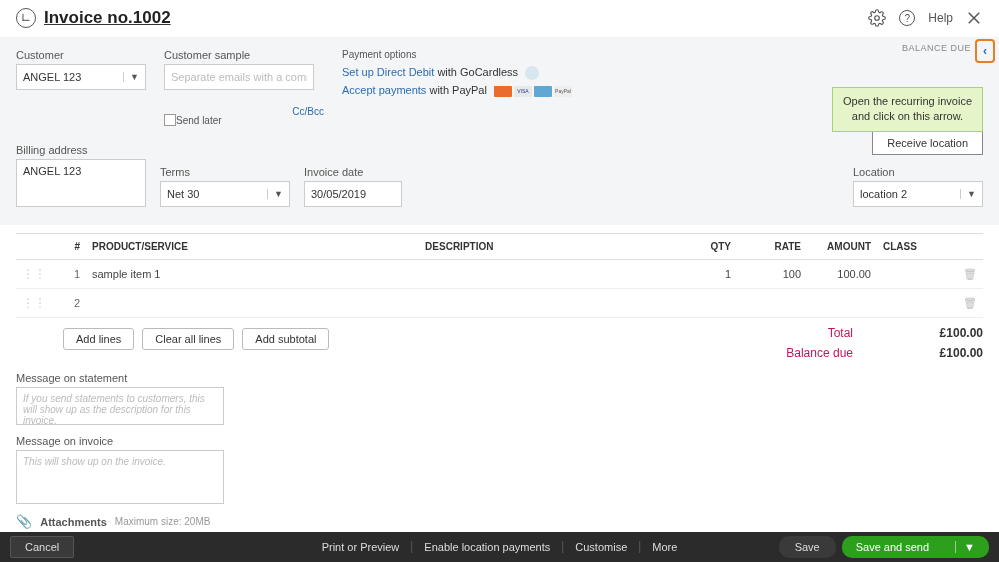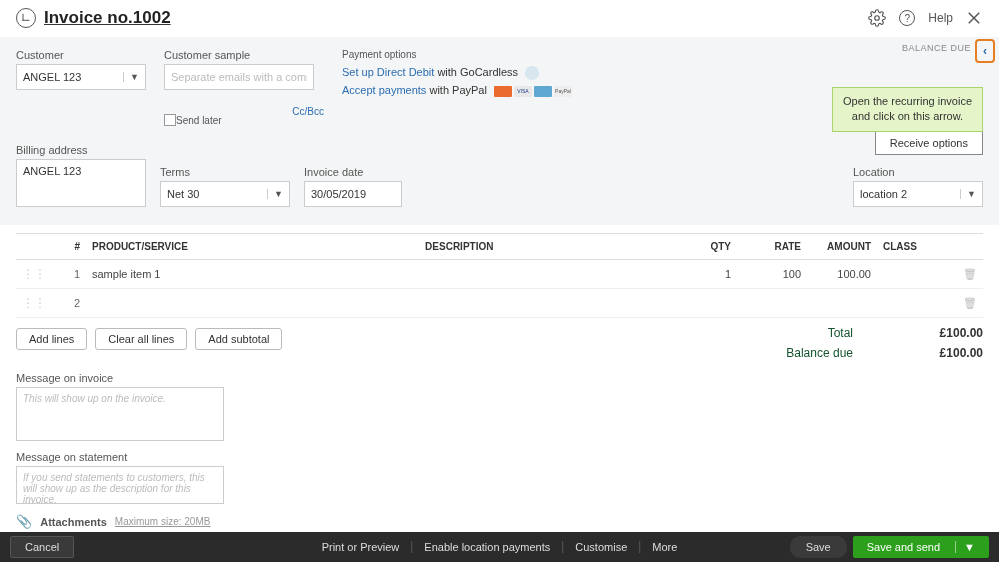--- a/index.html
+++ b/index.html
@@ -56,46 +56,46 @@
 table.line-table th{text-align:left;font-size:10px;font-weight:bold;color:#333;padding:7px 6px;border-top:1px solid #ddd;border-bottom:1px solid #ddd;background:#fff;}
 table.line-table th.num{text-align:right;width:34px;}
 table.line-table th.qty,table.line-table th.rate,table.line-table th.amount{text-align:right;width:70px;}
 table.line-table th.class{width:80px;}
 table.line-table th.drag-col,table.line-table th.trash-col{width:26px;}
 table.line-table td{padding:7px 6px;border-bottom:1px solid #eee;color:#444;}
 table.line-table td.num{text-align:right;color:#666;}
 table.line-table td.qty,table.line-table td.rate,table.line-table td.amount{text-align:right;}
 .drag-handle{color:#ccc;cursor:grab;font-size:12px;}
 .trash{color:#bbb;cursor:pointer;}
-.line-buttons{display:flex;gap:8px;margin-top:10px;}
+.line-buttons{display:flex;gap:8px;margin-top:10px;margin-left:47px;}
 .small-btn{border:1px solid #bbb;border-radius:3px;background:#fff;padding:4px 12px;font-size:11px;cursor:pointer;color:#333;}
 .totals{float:right;margin-top:-24px;text-align:right;}
 .totals-row{display:flex;justify-content:flex-end;gap:60px;font-size:12px;margin-bottom:6px;}
-.totals-row .label{color:#14532d;text-align:right;}
+.totals-row .label{color:#be185d;text-align:right;}
 .totals-row .val{font-weight:bold;min-width:70px;}
 
 .messages{padding:0 16px;margin-top:6px;}
 .msg-block{margin-bottom:10px;}
 .msg-label{font-size:11px;color:#555;margin-bottom:3px;}
 .textarea{border:1px solid #ccc;background:#fff;width:208px;padding:5px 6px;font-size:10px;color:#bbb;font-style:italic;}
 .ta1{height:54px;}
 .ta2{height:38px;}
 .attachments{display:flex;align-items:center;gap:8px;font-size:11px;color:#555;margin-top:10px;}
 .clip-icon{font-size:13px;color:#666;}
-.max-size{color:#999;font-size:10px;text-decoration:underline;}
+.max-size{color:#999;font-size:10px;}
 .dropzone{border:1px solid #ccc;background:#fff;width:348px;height:22px;display:flex;align-items:center;justify-content:center;font-size:10px;color:#bbb;font-style:italic;margin-top:5px;}
 
 .footer{position:absolute;bottom:0;left:0;right:0;height:30px;background:#2b2b2b;display:flex;align-items:center;padding:0 10px;color:#ddd;font-size:11px;}
 .footer .cancel{background:#3a3a3a;border:1px solid #555;padding:4px 14px;border-radius:2px;cursor:pointer;color:#ddd;}
 .footer-center{position:absolute;left:50%;transform:translateX(-50%);display:flex;gap:0;}
 .footer-center span{padding:0 12px;border-right:1px solid #555;cursor:pointer;}
 .footer-center span:last-child{border-right:none;}
 .footer-right{margin-left:auto;display:flex;gap:6px;}
 .save-btn{background:#3a3a3a;padding:5px 16px;border-radius:10px;cursor:pointer;}
-.save-send{background:#2ca01c;color:#fff;padding:5px 14px;border-radius:2px;display:flex;align-items:center;gap:15px;cursor:pointer;}
+.save-send{background:#2ca01c;color:#fff;padding:5px 14px;border-radius:10px;display:flex;align-items:center;gap:26px;cursor:pointer;}
 .save-send .dd{border-left:1px solid rgba(255,255,255,0.5);padding-left:8px;}
 </style>
 </head>
 <body>
 
 <div class="header">
   <div class="header-left">
     <span class="history-icon"></span>
     <span class="page-title">Invoice no.1002</span>
   </div>
@@ -119,21 +119,21 @@
   </div>
 </div>
 
 <div class="top-section">
   <span class="balance-due-label">BALANCE DUE</span>
   <div class="arrow-box">‹</div>
   <div class="tooltip">
     <div>Open the recurring invoice</div>
     <div>and  click on this arrow.</div>
   </div>
-  <button class="receive-btn">Receive options</button>
+  <button class="receive-btn">Receive location</button>
 
   <div class="top-row1">
     <div class="field-group">
       <span class="field-label">Customer</span>
       <div class="select-input">
         <span>ANGEL 123</span>
         <span class="caret">▼</span>
       </div>
     </div>
 
@@ -248,26 +248,26 @@
     <div class="totals-row">
       <span class="label">Balance due</span>
       <span class="val">£100.00</span>
     </div>
   </div>
   <div style="clear:both"></div>
 </div>
 
 <div class="messages">
   <div class="msg-block">
+    <div class="msg-label">Message on statement</div>
+    <div class="textarea ta2"><span>If you send statements to customers, this will show up as the description for this invoice.</span></div>
+  </div>
+  <div class="msg-block">
     <div class="msg-label">Message on invoice</div>
     <div class="textarea ta1"><span>This will show up on the invoice.</span></div>
-  </div>
-  <div class="msg-block">
-    <div class="msg-label">Message on statement</div>
-    <div class="textarea ta2"><span>If you send statements to customers, this will show up as the description for this invoice.</span></div>
   </div>
   <div class="attachments">
     <span class="clip-icon">📎</span>
     <span style="font-weight:bold;">Attachments</span>
     <span class="max-size">Maximum size: 20MB</span>
   </div>
   <div class="dropzone">
       <span>Drag/Drop files here or click the icon</span>
     </div>
 </div>

